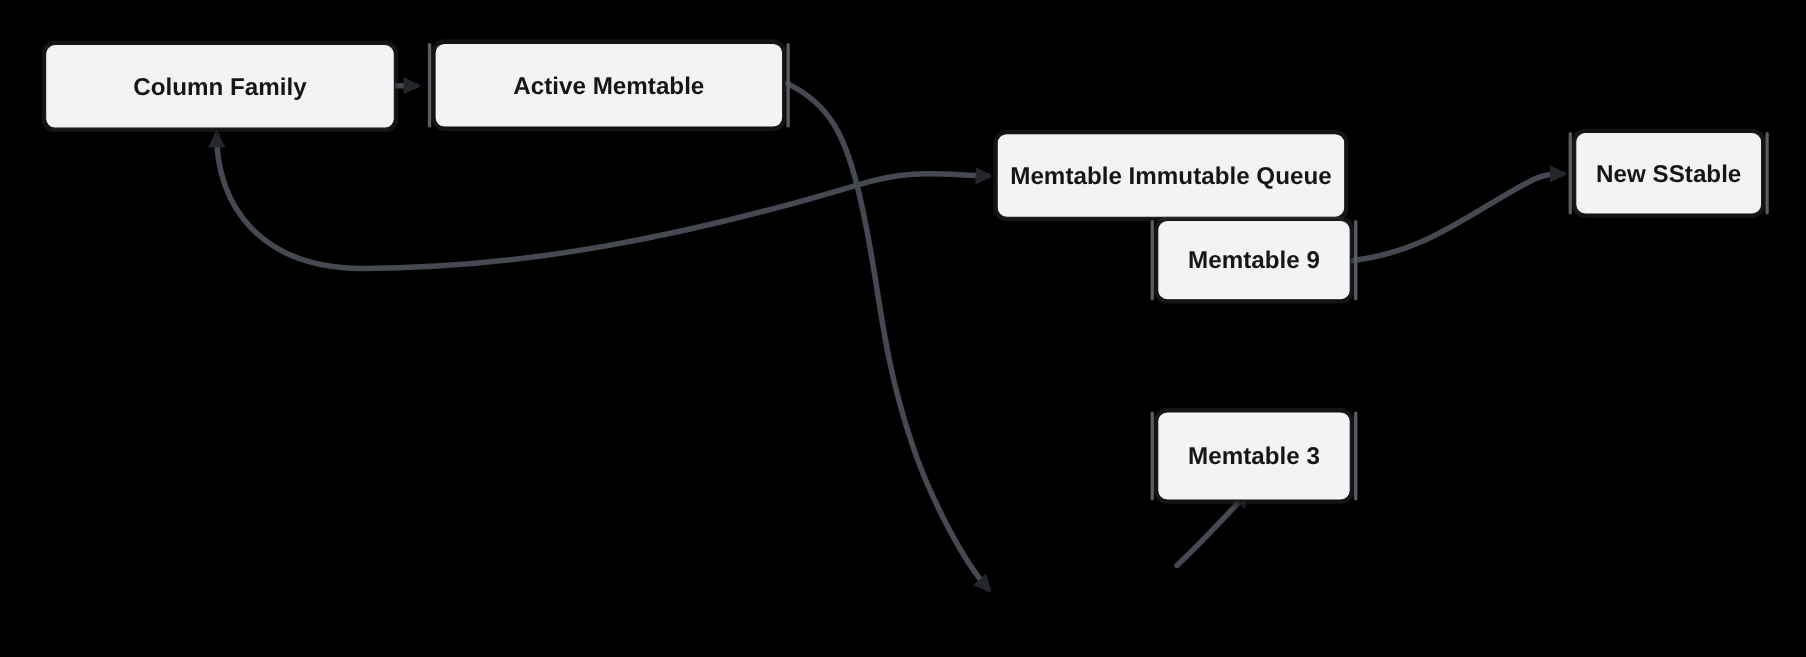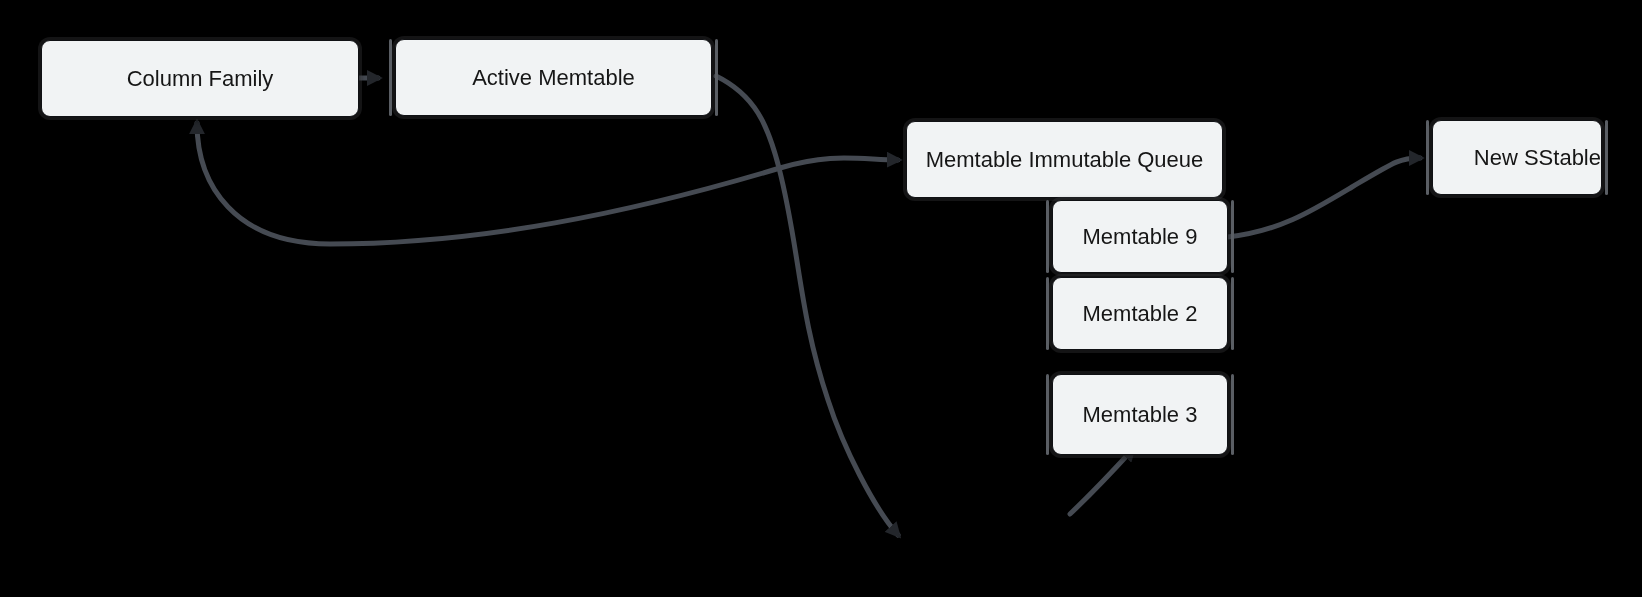--- a/index.html
+++ b/index.html
@@ -16,20 +16,21 @@
     position:absolute;
     display:flex;align-items:center;justify-content:center;
     background:var(--node-fill,#f1f3f4);
     border:1px solid #101114;
     border-radius:9px;
     box-sizing:border-box;
     box-shadow:0 0 0 3px rgba(90,90,95,0.22), 0 2px 6px rgba(0,0,0,0.9);
     color:var(--node-text,#161616);
     font-size:22px;
     white-space:nowrap;
+    font-weight:bold;
   }
   .node.subroutine::before,
   .node.subroutine::after{
     content:"";
     position:absolute;
     top:-1px;bottom:-1px;
     width:3px;
     background:var(--bracket,#5a5e64);
     border-radius:2px;
   }
@@ -61,22 +62,19 @@
     </div>
     <div class="node rounded" style="left: 906px; top: 121px; width: 317px; height: 77px;">
       <span>Memtable Immutable Queue</span>
     </div>
     <div class="node subroutine" style="left: 395px; top: 39px; width: 317px; height: 77px;">
       <span>Active Memtable</span>
     </div>
     <div class="node subroutine" style="left: 1052px; top: 200px; width: 176px; height: 73px;">
       <span>Memtable 9</span>
     </div>
-    <div class="node subroutine" style="left: 1052px; top: 277px; width: 176px; height: 73px;">
-      <span>Memtable 2</span>
-    </div>
     <div class="node subroutine" style="left: 1052px; top: 374px; width: 176px; height: 81px;">
       <span>Memtable 3</span>
     </div>
-    <div class="node subroutine" style="left: 1432px; top: 120px; width: 170px; height: 75px; justify-content: flex-end;">
+    <div class="node subroutine" style="left: 1432px; top: 120px; width: 170px; height: 75px;">
       <span>New SStable</span>
     </div>
   </div>
 
 </body></html>

